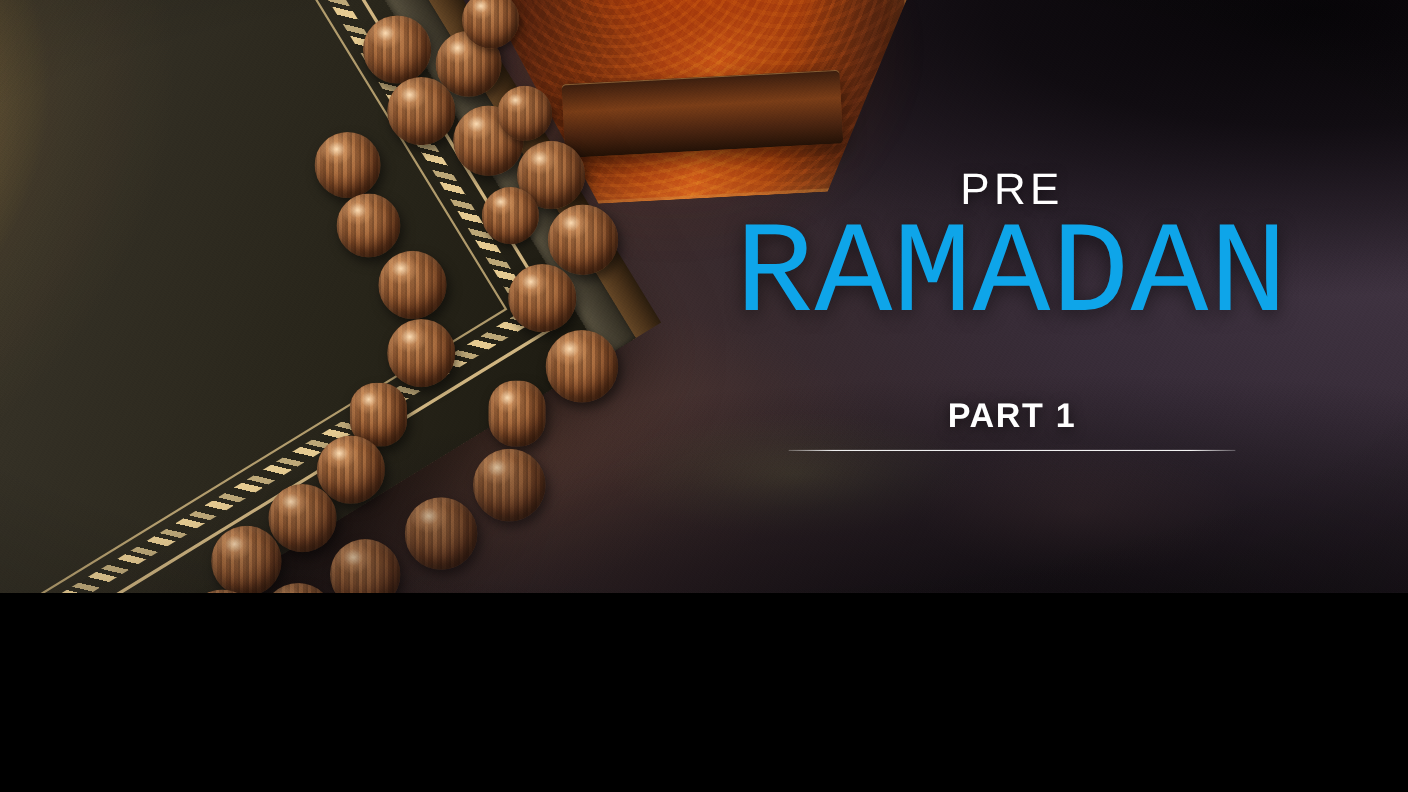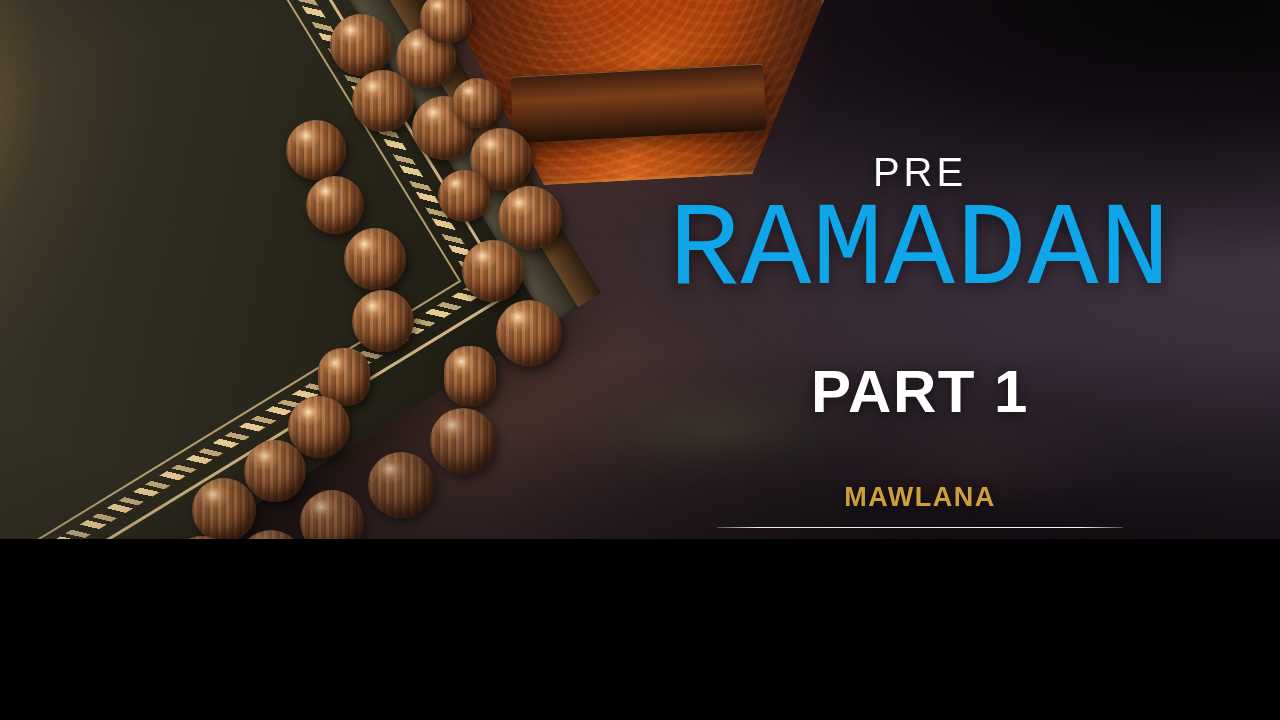--- a/index.html
+++ b/index.html
@@ -190,21 +190,21 @@
     color:#0ea5e9;font-size:118px;font-weight:400;letter-spacing:1px;
     line-height:.98;margin:2px 0 0 0;
     text-shadow:0 3px 16px rgba(0,0,0,.5);
   }
   .t-workshop{
     color:#ffffff;font-size:44px;font-weight:300;letter-spacing:3px;
     line-height:1;margin:2px 0 0 0;
     text-shadow:0 2px 10px rgba(0,0,0,.55);
   }
   .t-part{
-    color:#ffffff;font-size:60px;font-weight:700;letter-spacing:1.5px;
+    color:#ffffff;font-size:31px;font-weight:700;letter-spacing:1.5px;
     line-height:1;margin:52px 0 0 0;
     text-shadow:0 2px 12px rgba(0,0,0,.6);
   }
   .t-mawlana{
     color:#cf9f3b;font-size:27px;font-weight:700;letter-spacing:1.5px;
     line-height:1;margin:62px 0 0 0;
     text-shadow:0 2px 10px rgba(0,0,0,.55);
   }
   .t-rule{
     width:406px;height:1px;margin:16px auto 0 auto;
@@ -280,17 +280,16 @@
   <div class="layer flare-green"></div>
   <div class="layer flare-rose"></div>
   <div class="layer bg-bottomdark"></div>
   <div class="layer surface-grain"></div>
   <div class="layer vignette"></div>
 
   <div class="textblock">
     <p class="t-pre">PRE</p>
     <p class="t-ramadan">RAMADAN</p>
     <p class="t-part">PART 1</p>
-    <p class="t-mawlana">MAWLANA</p>
     <div class="t-rule"></div>
   </div>
 
 </div>
 
 </body></html>

